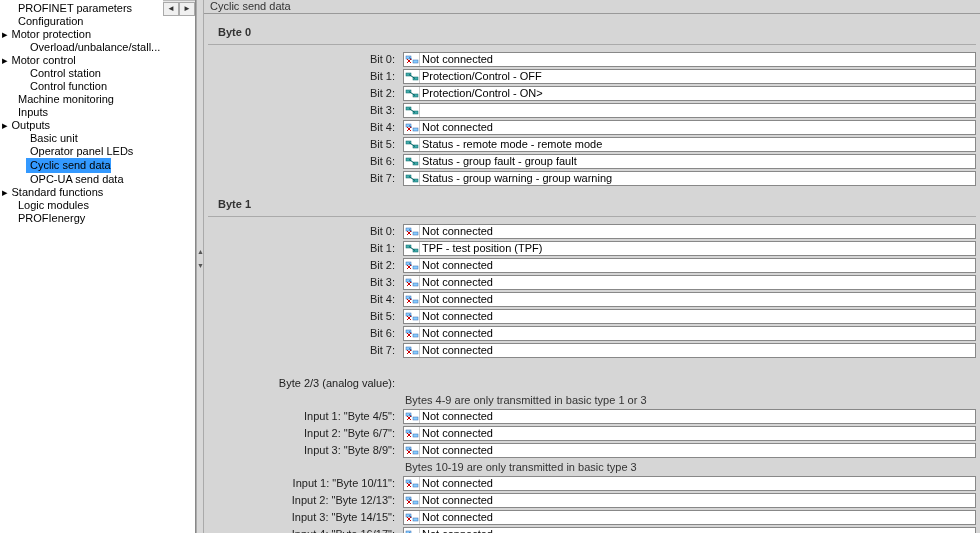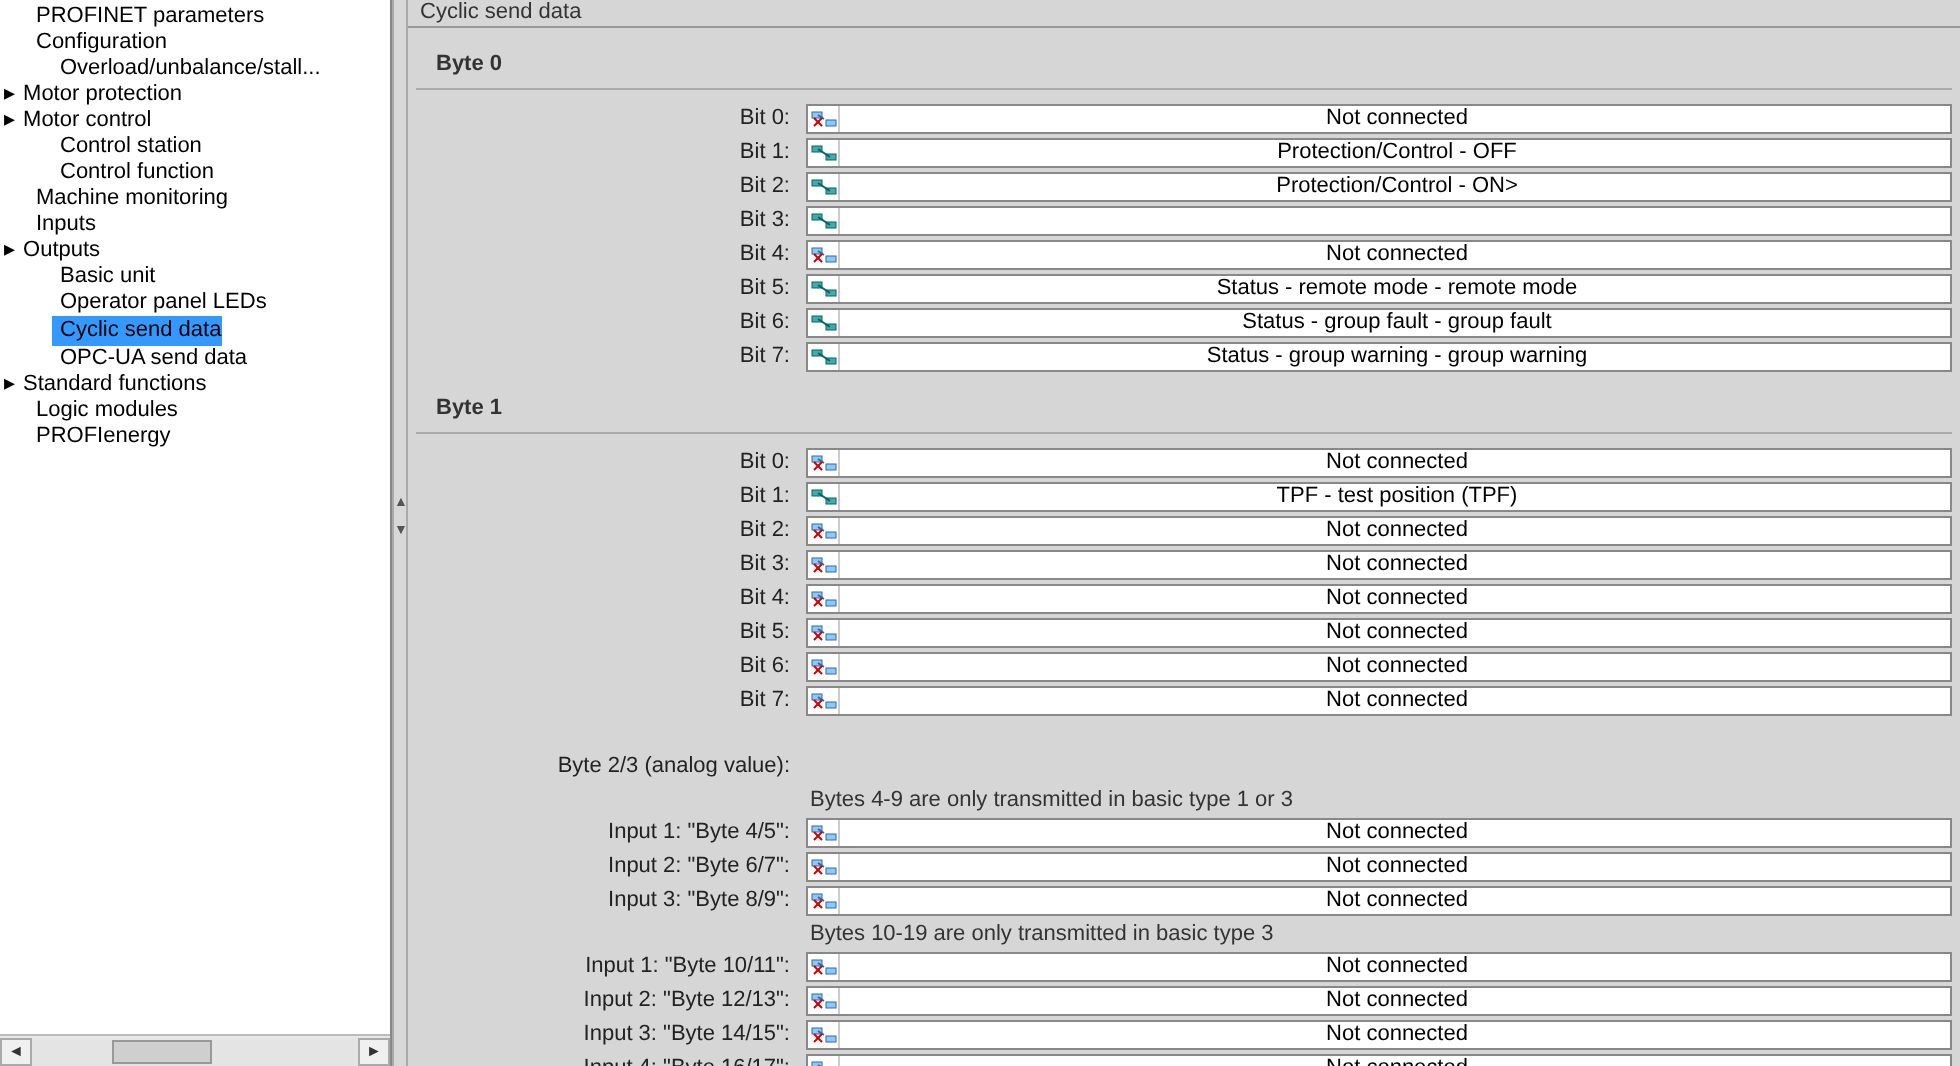--- a/index.html
+++ b/index.html
@@ -12,21 +12,21 @@
     height: 533px;
     overflow: hidden;
     display: flex;
   }
   .sidebar {
     width: 196px;
     background: #fff;
     border-right: 1px solid #888;
     position: relative;
     display: flex;
-    flex-direction: column;
+    flex-direction: row;
   }
   .tree {
     flex: 1;
     overflow: hidden;
     padding-top: 2px;
   }
   .tree-item {
     padding: 1px 0 1px 4px;
     white-space: nowrap;
     cursor: pointer;
@@ -126,21 +126,20 @@
     font-size: 11px;
   }
   .row-field {
     flex: 1;
     display: flex;
     align-items: center;
     background: #fff;
     border: 1px solid #888;
     height: 15px;
     cursor: pointer;
-    text-align: center;
   }
   .row-icon {
     width: 16px;
     height: 13px;
     display: flex;
     align-items: center;
     justify-content: center;
     border-right: 1px solid #ccc;
   }
   .row-icon svg { display: block; }
@@ -164,22 +163,22 @@
     padding-left: 2px;
   }
 </style>
 </head>
 <body>
 
 <div class="sidebar">
   <div class="tree" id="tree">
       <div style="padding-left: 14px; line-height: 13px;"><span class="tree-item"><span>PROFINET parameters</span></span></div>
       <div style="padding-left: 14px; line-height: 13px;"><span class="tree-item"><span>Configuration</span></span></div>
+      <div style="padding-left: 2px; line-height: 13px;"><span class="arrow">▸</span><span class="tree-item"><span>Motor protection</span></span></div>
       <div style="padding-left: 26px; line-height: 13px;"><span class="tree-item"><span>Overload/unbalance/stall...</span></span></div>
-      <div style="padding-left: 2px; line-height: 13px;"><span class="arrow">▸</span><span class="tree-item"><span>Motor protection</span></span></div>
       <div style="padding-left: 2px; line-height: 13px;"><span class="arrow">▸</span><span class="tree-item"><span>Motor control</span></span></div>
       <div style="padding-left: 26px; line-height: 13px;"><span class="tree-item"><span>Control station</span></span></div>
       <div style="padding-left: 26px; line-height: 13px;"><span class="tree-item"><span>Control function</span></span></div>
       <div style="padding-left: 14px; line-height: 13px;"><span class="tree-item"><span>Machine monitoring</span></span></div>
       <div style="padding-left: 14px; line-height: 13px;"><span class="tree-item"><span>Inputs</span></span></div>
       <div style="padding-left: 2px; line-height: 13px;"><span class="arrow">▸</span><span class="tree-item"><span>Outputs</span></span></div>
       <div style="padding-left: 26px; line-height: 13px;"><span class="tree-item"><span>Basic unit</span></span></div>
       <div style="padding-left: 26px; line-height: 13px;"><span class="tree-item"><span>Operator panel LEDs</span></span></div>
       <div style="padding-left: 26px; line-height: 13px;"><span class="tree-item selected"><span>Cyclic send data</span></span></div>
       <div style="padding-left: 26px; line-height: 13px;"><span class="tree-item"><span>OPC-UA send data</span></span></div>

